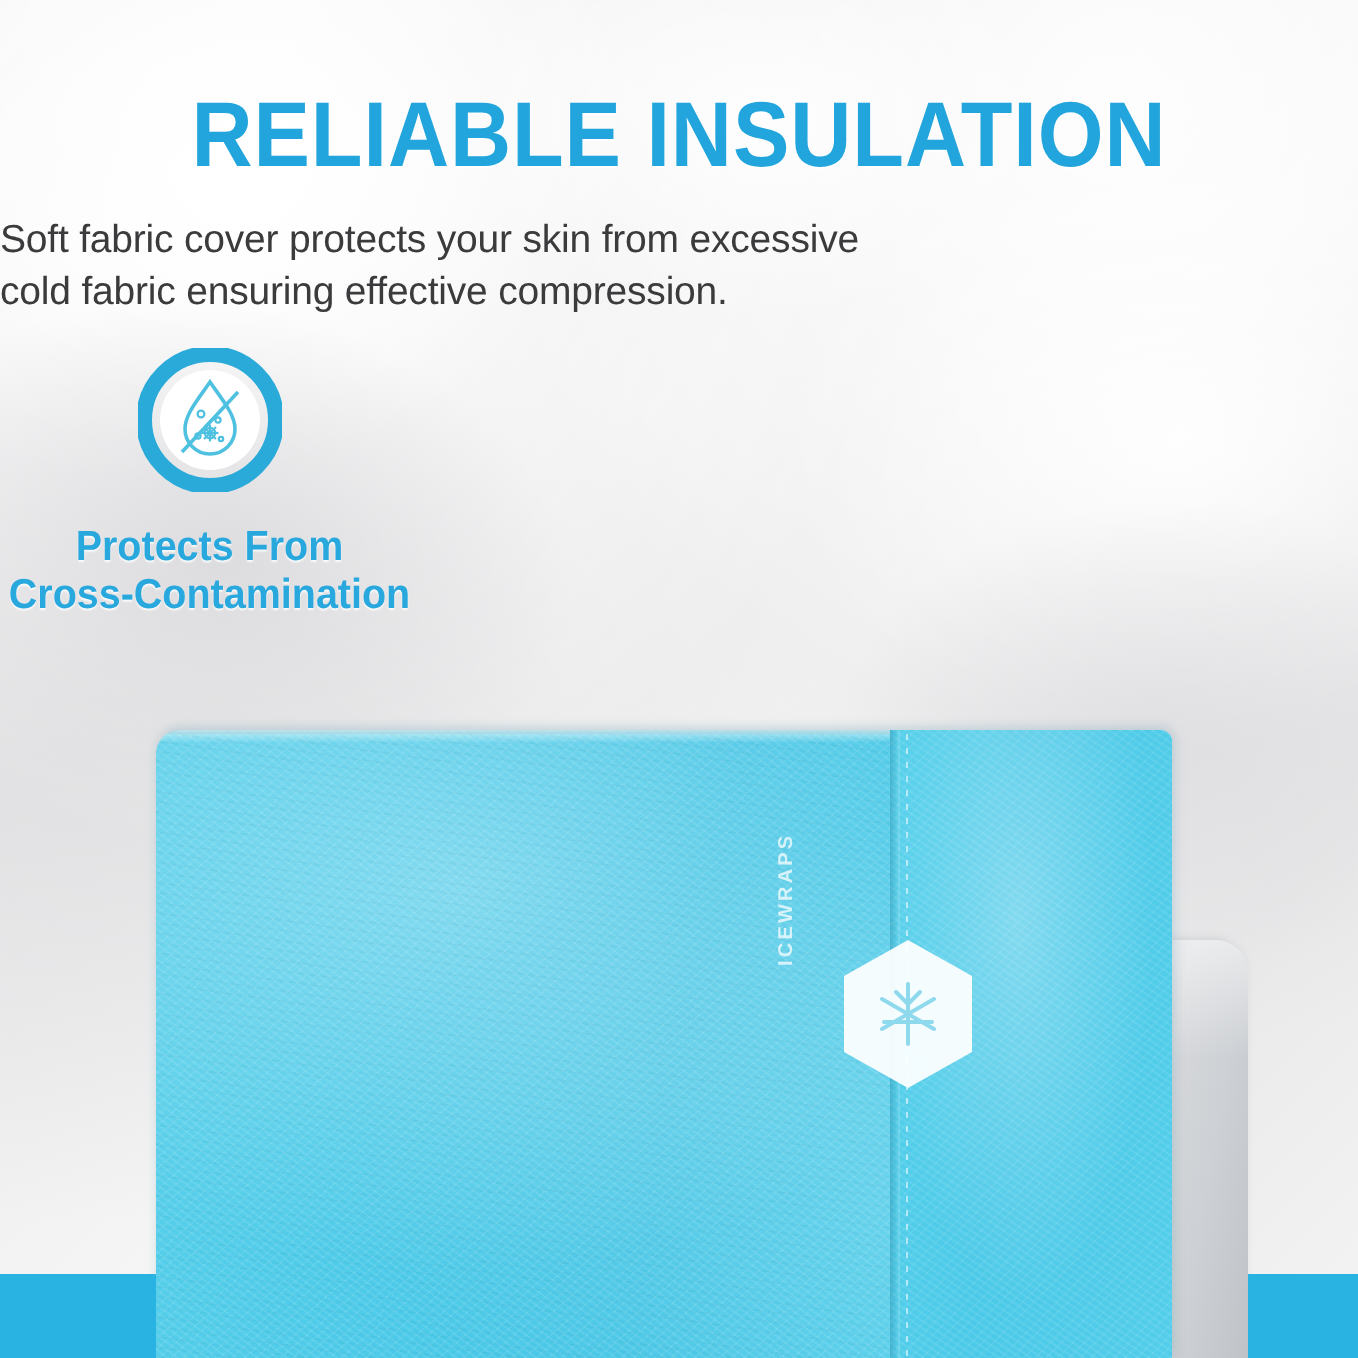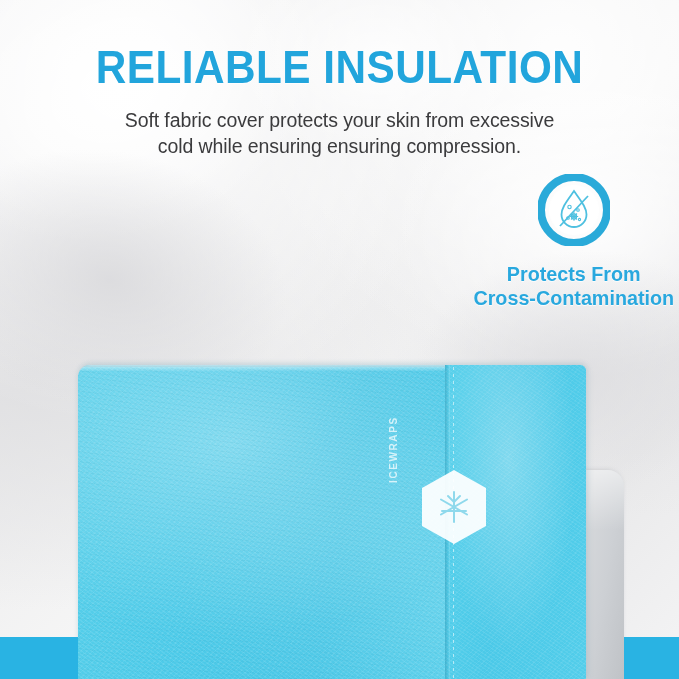--- a/index.html
+++ b/index.html
@@ -62,35 +62,35 @@
     font-weight: 800;
     letter-spacing: 0.5px;
     color: #22a5dc;
     transform: scaleX(0.92);
     text-shadow: 0 1px 1px rgba(255,255,255,0.9);
   }
   .subtitle {
     position: absolute;
     left: 0; right: 0;
     top: 108px;
-    text-align: center;
+    text-align: left;
     font-size: 19.5px;
     line-height: 1.33;
     color: #3b3b3d;
     letter-spacing: -0.1px;
   }
   .subtitle span { display: block; }
 
   
   .features {
     position: absolute;
     left: 0; right: 0;
     top: 174px;
     display: flex;
-    justify-content: flex-end;
+    justify-content: space-between;
     gap: 116px;
   }
   .feature {
     width: 210px;
     display: flex;
     flex-direction: column;
     align-items: center;
   }
   .feature-icon {
     width: 72px;
@@ -250,21 +250,21 @@
   <div class="bg-blob blob-a"></div>
   <div class="bg-blob blob-b"></div>
   <div class="bg-blob blob-c"></div>
   <div class="bg-blob blob-d"></div>
   <div class="bg-blob blob-e"></div>
 
   <div class="headline">RELIABLE INSULATION</div>
 
   <div class="subtitle">
     <span>Soft fabric cover protects your skin from excessive</span>
-    <span>cold while ensuring ensuring compression.</span>
+    <span>cold fabric ensuring effective compression.</span>
   </div>
 
   <div class="features">
 
     <div class="feature">
       <svg class="feature-icon" viewBox="0 0 72 72">
         <circle cx="36" cy="36" r="33" fill="none" stroke="#2aaad9" stroke-width="8"></circle>
         <circle cx="36" cy="36" r="25" fill="#ffffff"></circle>
         <path d="M36 17 C29 27 23.5 33.5 23.5 40.5 A12.5 12.5 0 0 0 48.5 40.5 C48.5 33.5 43 27 36 17 Z" fill="none" stroke="#4ec0e0" stroke-width="1.8"></path>
         <circle cx="31.5" cy="33" r="1.7" fill="none" stroke="#4ec0e0" stroke-width="1.1"></circle>

